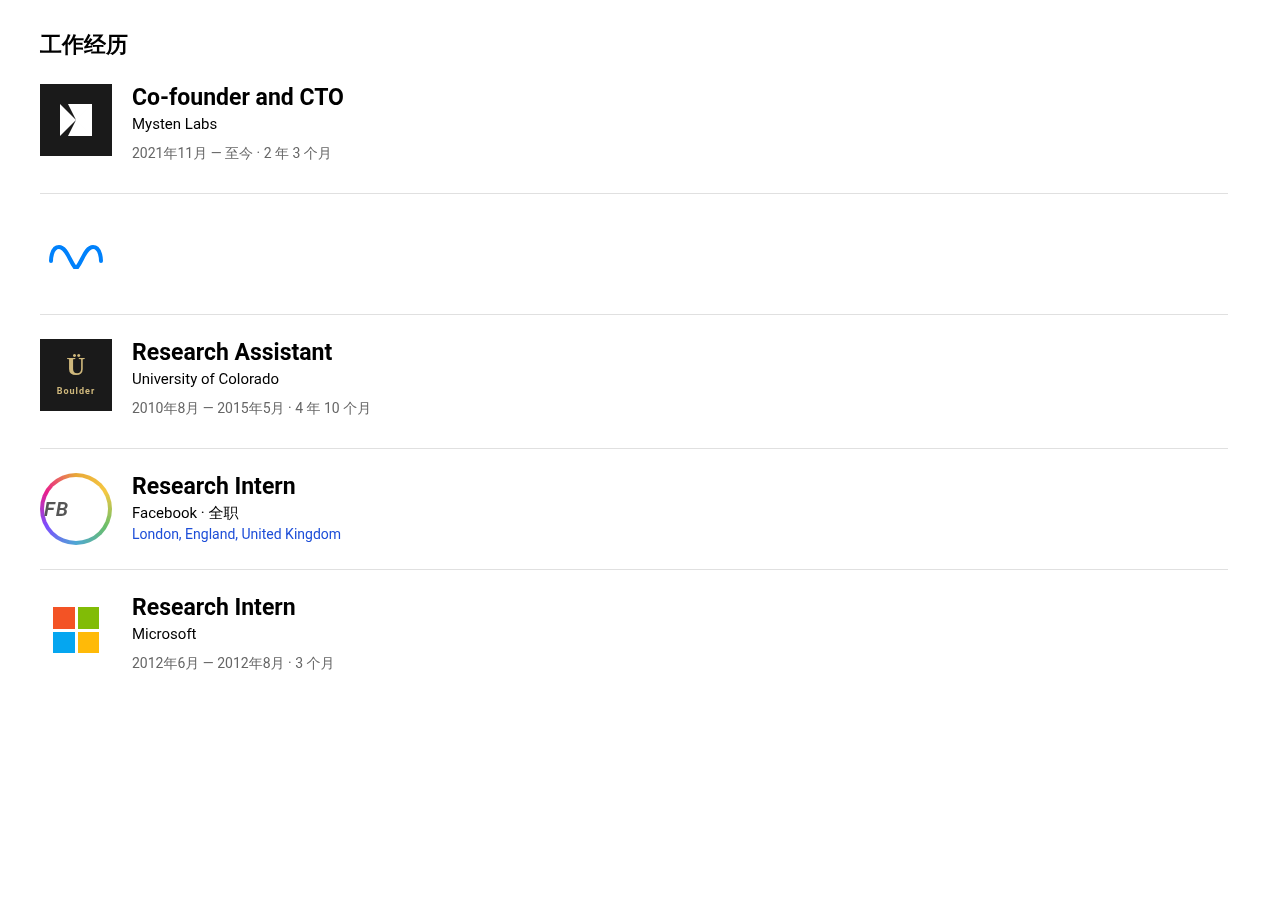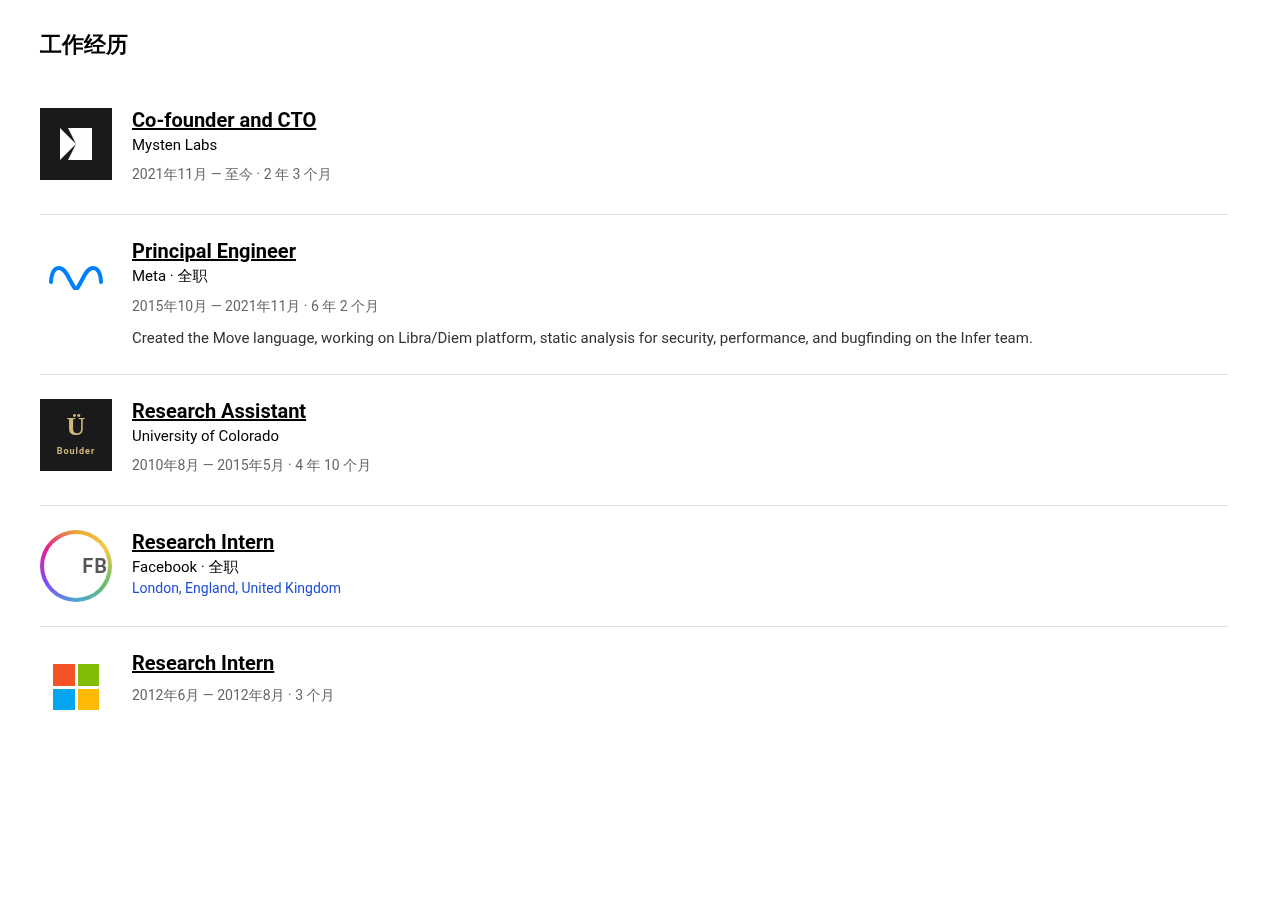--- a/index.html
+++ b/index.html
@@ -14,21 +14,20 @@
       color: #000000;
       width: 1268px;
       min-height: 906px;
       padding: 30px 40px;
     }
 
     .section-title {
       font-size: 22px;
       font-weight: 700;
       color: #000000;
-      margin-bottom: 24px;
     }
 
     .experience-list {
       list-style: none;
     }
 
     .experience-item {
       display: flex;
       align-items: flex-start;
       padding: 24px 0;
@@ -93,22 +92,23 @@
     
     .fb-logo {
       width: 72px;
       height: 72px;
       border-radius: 50%;
       border: 3px solid transparent;
       background: linear-gradient(white, white) padding-box,
                   conic-gradient(#e8a838, #f5c842, #6abf69, #4ea7d4, #7c4dff, #e91e8c, #e8a838) border-box;
       display: flex;
       align-items: center;
-      justify-content: flex-end;
+      justify-content: flex-start;
       border-width: 4px;
+      font-style: italic;
     }
 
     .fb-logo-text {
       font-size: 20px;
       font-weight: 600;
       color: #555;
       letter-spacing: 1px;
     }
 
     
@@ -137,25 +137,24 @@
     .ms-red { background: #f35325; }
     .ms-green { background: #81bc06; }
     .ms-blue { background: #05a6f0; }
     .ms-yellow { background: #ffba08; }
 
     .experience-content {
       flex: 1;
     }
 
     .job-title {
-      font-size: 20px;
+      font-size: 23px;
       font-weight: 700;
       color: #000000;
       margin-bottom: 4px;
-      text-decoration: underline;
     }
 
     .company-name {
       font-size: 15px;
       color: #000000;
       margin-bottom: 3px;
     }
 
     .date-range {
       font-size: 14px;
@@ -224,26 +223,20 @@
   </li>
 
   <li class="experience-item">
     <div class="logo-container">
       <div class="meta-logo">
         <svg viewBox="0 0 60 30" xmlns="http://www.w3.org/2000/svg">
           <path d="M5 22 C5 22 5 8 13 8 C18 8 21 14 24 20 C27 26 30 30 30 30 C30 30 33 26 36 20 C39 14 42 8 47 8 C55 8 55 22 55 22" stroke="#0081FB" stroke-width="4" fill="none" stroke-linecap="round"></path>
           <ellipse cx="30" cy="20" rx="6" ry="10" fill="none" stroke="#0081FB" stroke-width="0"></ellipse>
         </svg>
       </div>
-    </div>
-    <div class="experience-content">
-      <div class="job-title">Principal Engineer</div>
-      <div class="company-name">Meta · 全职</div>
-      <div class="date-range">2015年10月 — 2021年11月 · 6 年 2 个月</div>
-      <div class="description">Created the Move language, working on Libra/Diem platform, static analysis for security, performance, and bugfinding on the Infer team.</div>
     </div>
   </li>
 
   <li class="experience-item">
     <div class="logo-container">
       <div class="cu-logo">
         <div class="cu-inner">
           <div class="cu-symbol">Ü</div>
           <div class="cu-text">Boulder</div>
         </div>
@@ -275,16 +268,17 @@
         <div class="ms-grid">
           <div class="ms-red"></div>
           <div class="ms-green"></div>
           <div class="ms-blue"></div>
           <div class="ms-yellow"></div>
         </div>
       </div>
     </div>
     <div class="experience-content">
       <div class="job-title">Research Intern</div>
+      <div class="company-name">Microsoft</div>
       <div class="date-range">2012年6月 — 2012年8月 · 3 个月</div>
     </div>
   </li>
 </ul>
 
 </body></html>

